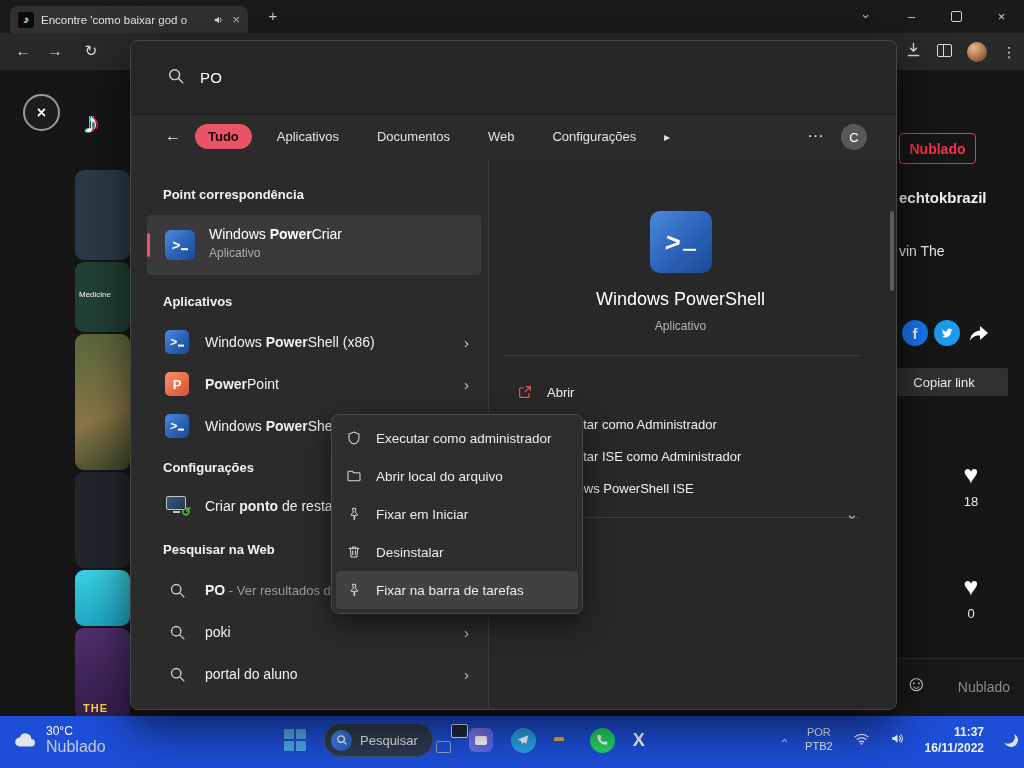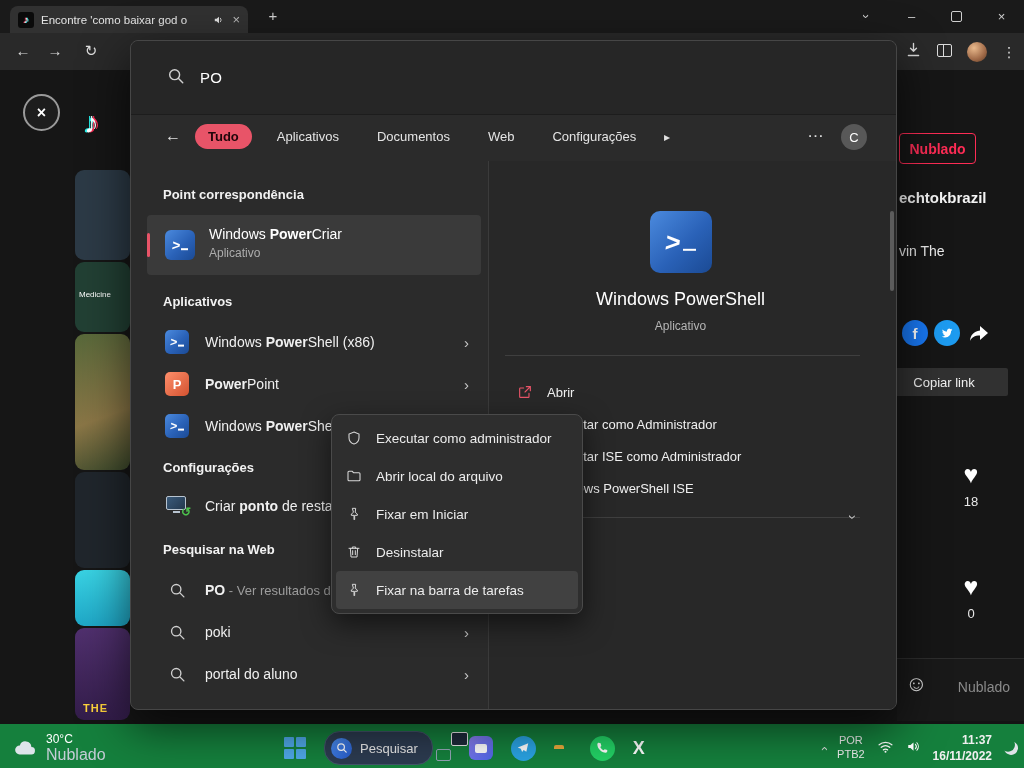--- a/index.html
+++ b/index.html
@@ -107,21 +107,21 @@
   .ri-stand{position:absolute;left:8px;top:17px;width:7px;height:2px;background:#b8c4d0;}
   .ri-badge{position:absolute;right:-2px;bottom:0;color:#4cc24c;font-size:12px;font-weight:700;line-height:1;}
   .webicon{flex:0 0 auto;display:flex;width:24px;justify-content:center;}
   
   .ctx{position:absolute;left:331px;top:414px;width:252px;background:#2e2e2e;border:1px solid #4a4a4a;border-radius:8px;
        box-shadow:0 10px 28px rgba(0,0,0,.55);padding:4px;z-index:10;box-sizing:border-box;}
   .ctx-item{height:38px;display:flex;align-items:center;gap:14px;padding:0 10px;border-radius:4px;font-size:13.5px;color:#ececec;}
   .ctx-item.hl{background:#414141;}
   .ctx-item svg{flex:0 0 auto;}
   
-  .taskbar{position:absolute;left:0;right:0;bottom:0;height:44px;background:#15803d;}
+  .taskbar{position:absolute;left:0;right:0;bottom:0;height:52px;background:#1d4ed8;}
   .weather{position:absolute;left:12px;top:0;height:48px;display:flex;align-items:center;gap:8px;}
   .wtxt .t1{font-size:12px;color:#fff;}
   .wtxt .t2{font-size:16px;color:#c4cdd6;}
   .tb-center{position:absolute;left:284px;top:0;height:48px;display:flex;align-items:center;gap:18px;}
   .start{display:grid;grid-template-columns:10px 10px;grid-template-rows:10px 10px;gap:2px;}
   .start i{background:#4fa8e8;border-radius:1px;}
   .tb-search{height:32px;display:flex;align-items:center;gap:8px;padding:0 14px 0 6px;border-radius:16px;
              background:#2c3b50;border:1px solid #44546b;}
   .tbs-circle{width:21px;height:21px;border-radius:50%;background:linear-gradient(135deg,#4b8ff0,#2558c8);
               display:flex;align-items:center;justify-content:center;}
@@ -133,21 +133,21 @@
         display:flex;align-items:center;justify-content:center;}
   .chat i{display:block;width:12px;height:9px;background:#fff;border-radius:2px;}
   .tgcircle{width:25px;height:25px;border-radius:50%;background:#2aa3e3;display:flex;align-items:center;justify-content:center;}
   .folder{width:24px;height:18px;position:relative;background:linear-gradient(#f9c966,#eeae3f);border-radius:2px;margin-top:3px;}
   .folder::before{content:"";position:absolute;top:-3px;left:0;width:10px;height:4px;background:#e9a93c;border-radius:2px 2px 0 0;}
   .chrome{width:24px;height:24px;border-radius:50%;
           background:radial-gradient(circle at 50% 50%,#4285f4 0 26%,#fff 26% 37%,transparent 37%),
                      conic-gradient(from -45deg,#ea4335 0 33%,#34a853 0 66%,#fbbc05 0 100%);}
   .wacircle{width:25px;height:25px;border-radius:50%;background:#23d366;display:flex;align-items:center;justify-content:center;}
   .xletter{font-size:18px;font-weight:700;color:#fff;}
-  .tray{position:absolute;right:6px;top:0;height:48px;display:flex;align-items:center;gap:12px;}
+  .tray{position:absolute;right:6px;top:0;height:48px;display:flex;align-items:center;gap:20px;}
   .chev-up{color:#e4e4e4;font-size:13px;}
   .lang{text-align:center;font-size:11px;color:#f0f0f0;line-height:1.25;}
   .clock{text-align:right;font-size:12px;color:#f0f0f0;line-height:1.35;font-weight:bold;}
   .moon{width:14px;height:14px;border-radius:50%;box-shadow:inset -4px -2px 0 0 #dfe3e8;transform:rotate(20deg);}
   :root{--accent:#e85468;}
 </style>
 </head>
 <body>
 
 <div class="screen">

